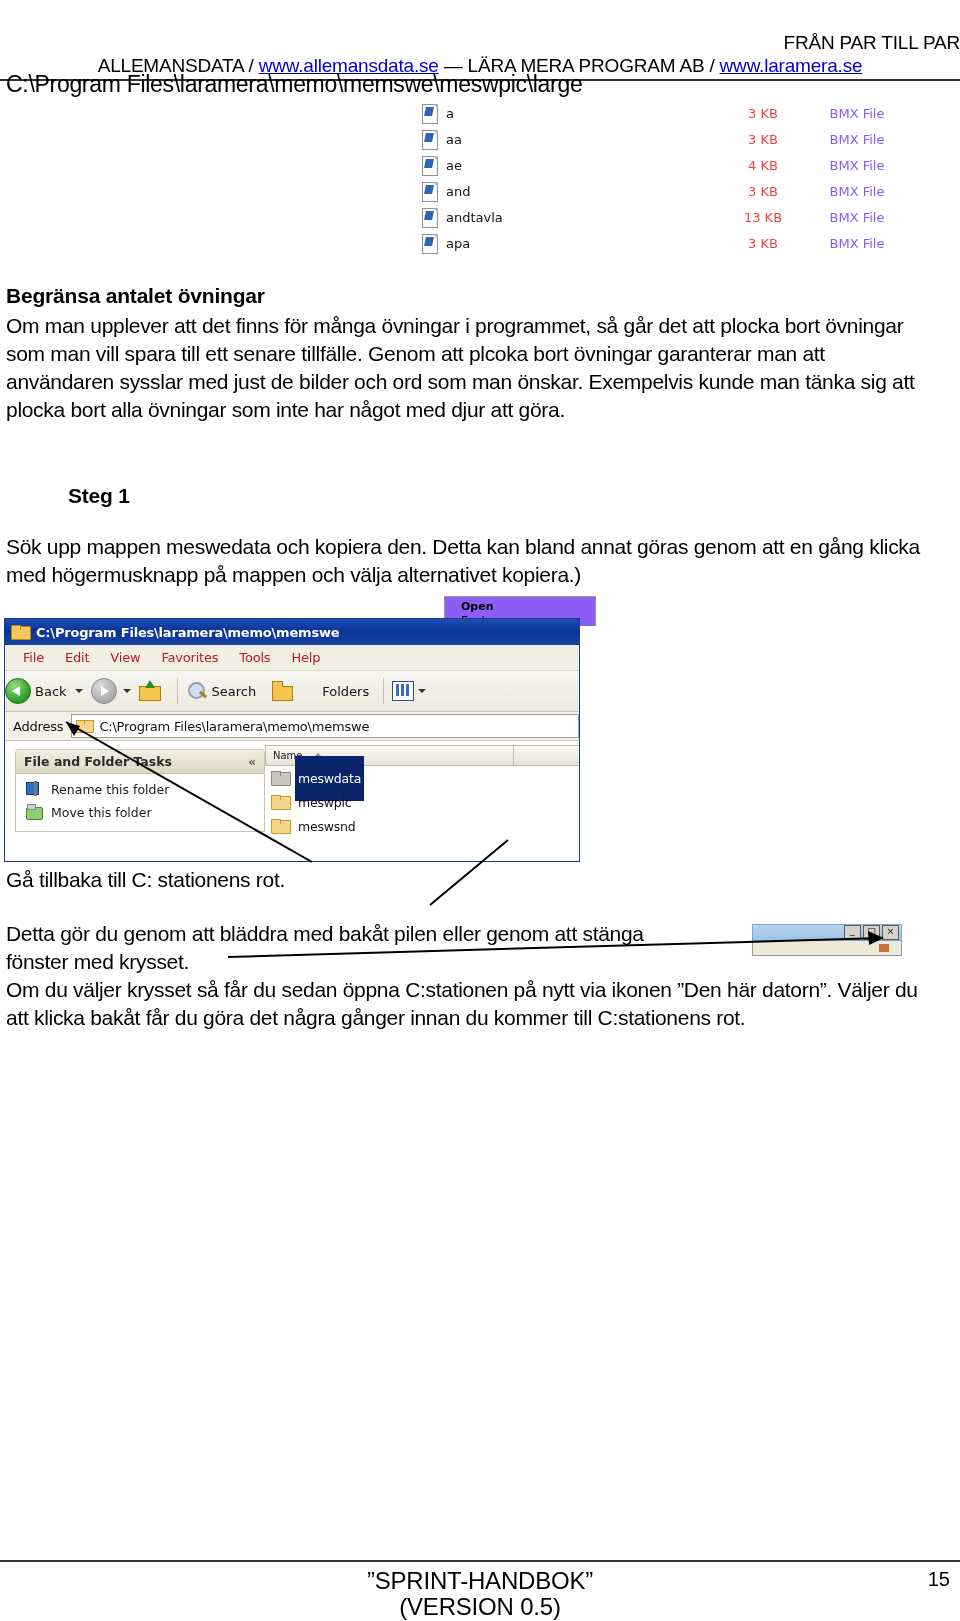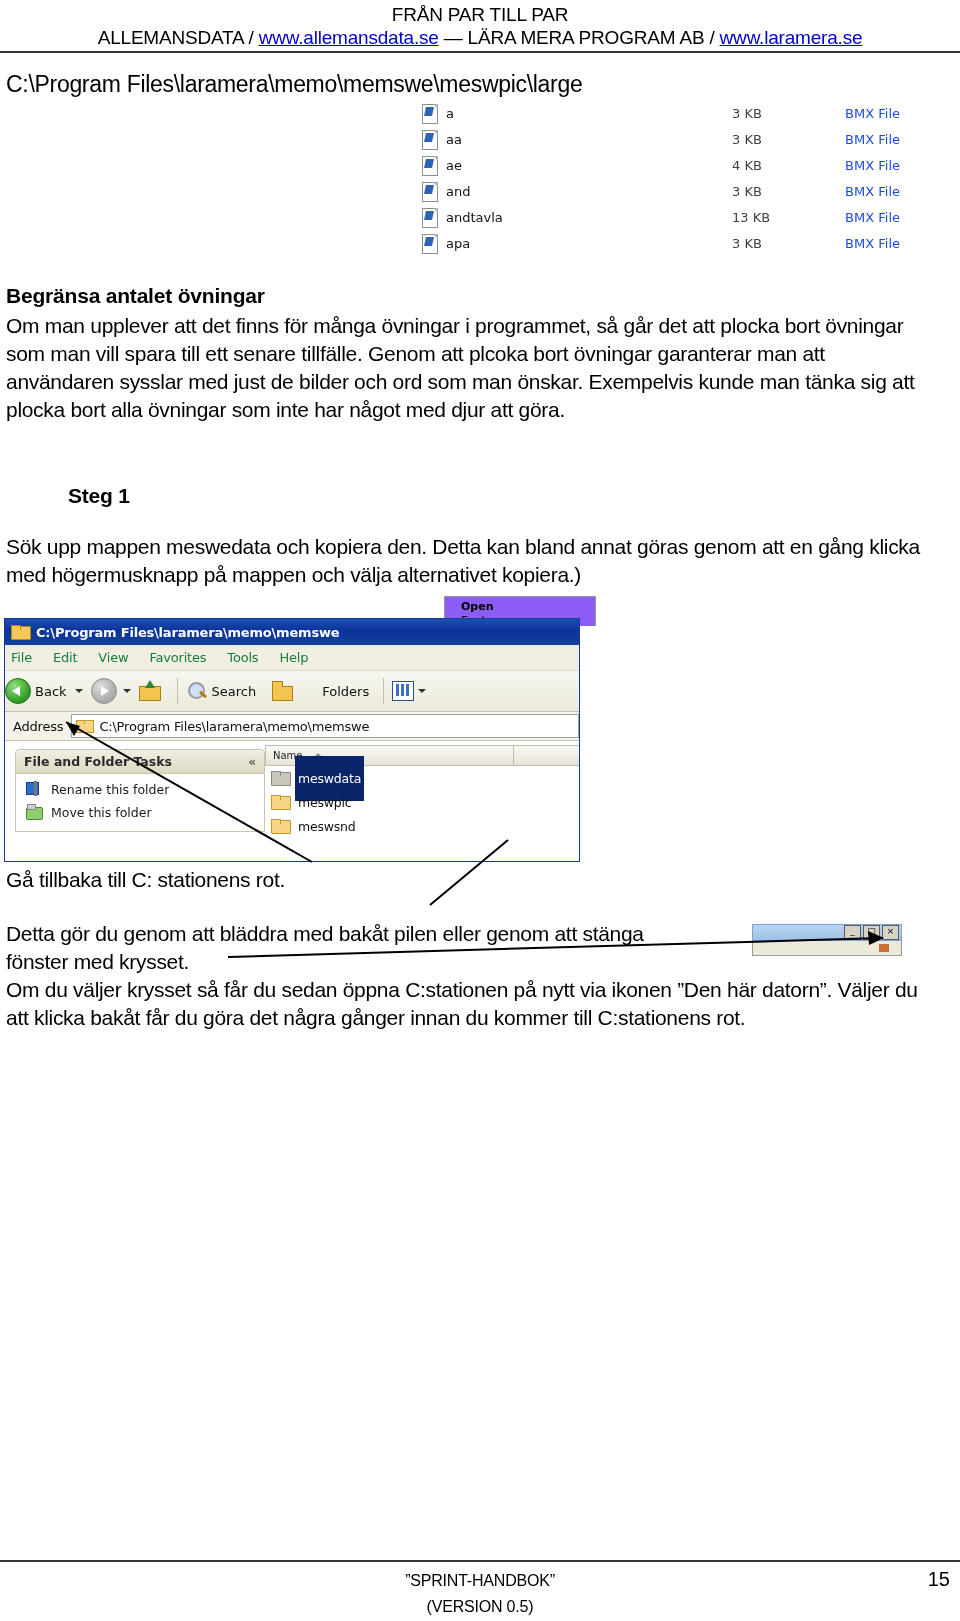--- a/index.html
+++ b/index.html
@@ -16,25 +16,26 @@
     overflow: hidden;
   }
 
   
   #page-header {
     position: absolute;
     left: 0; top: 0;
     width: 960px;
   }
   .hdr-line1 {
-    text-align: center;
+    text-align: right;
     font-size: 19px;
     line-height: 22px;
     letter-spacing: -0.2px;
     padding-top: 4px;
+    margin-top: 28px;
   }
   .hdr-line2 {
     text-align: center;
     font-size: 19px;
     line-height: 24px;
     letter-spacing: -0.2px;
     white-space: nowrap;
   }
   .hdr-link {
     color: #0000cc;
@@ -95,28 +96,28 @@
     width: 8px; height: 9px;
     background: #2e64b4;
     transform: skewX(-12deg);
   }
   .file-name {
     flex: 1 1 auto;
     color: #111;
   }
   .file-size {
     width: 62px;
-    text-align: left;
-    color: #404040;
+    text-align: center;
+    color: #ef4444;
   }
   .file-type {
     width: 86px;
-    text-align: right;
+    text-align: center;
     padding-left: 20px;
-    color: #1d4ed8;
+    color: #8b5cf6;
     white-space: nowrap;
   }
 
   
   .body-h {
     position: absolute;
     font-weight: bold;
     font-size: 21px;
     line-height: 26px;
     letter-spacing: -0.2px;
@@ -205,24 +206,24 @@
     background: #f6c85a;
     border: 1px solid #b8860b;
     border-bottom: none;
     border-radius: 1px 1px 0 0;
   }
   #exp-menubar {
     height: 25px;
     background: #f1efe2;
     display: flex;
     align-items: center;
-    padding-left: 6px;
+    padding-left: 18px;
     border-bottom: 1px solid #dcd8c5;
     font-size: 13px;
-    color: #15803d;
+    color: #b91c1c;
   }
   #exp-menubar .mi { margin-right: 21px; letter-spacing: -0.2px; }
 
   #exp-toolbar {
     height: 40px;
     background: linear-gradient(180deg,#f7f6f0 0%,#eceadb 100%);
     display: flex;
     align-items: center;
     border-bottom: 1px solid #c8c4ae;
     font-size: 13px;
@@ -392,21 +393,21 @@
   #leaders { position:absolute; left:0; top:0; width:960px; height:1621px; pointer-events:none; }
 
   
   #page-footer {
     position: absolute;
     left: 0; top: 1560px;
     width: 960px;
   }
   .ftr-rule { border-top: 2px solid #333; width: 960px; }
   .ftr-row { position: relative; padding-top: 6px; }
-  .ftr-center { text-align: center; font-size: 16px; line-height: 26px; letter-spacing: -0.2px; }
+  .ftr-center { text-align: center; font-size: 24px; line-height: 26px; letter-spacing: -0.2px; }
   .ftr-pageno { position: absolute; right: 10px; top: 6px; font-size: 20px; }
 </style>
 </head>
 <body>
 
 <div id="page-header">
   <div class="hdr-line1">FRÅN PAR TILL PAR</div>
   <div class="hdr-line2">
     <span>ALLEMANSDATA / </span><a class="hdr-link" href="#">www.allemansdata.se</a><span> — LÄRA MERA PROGRAM AB / </span><a class="hdr-link" href="#">www.laramera.se</a>
   </div>

